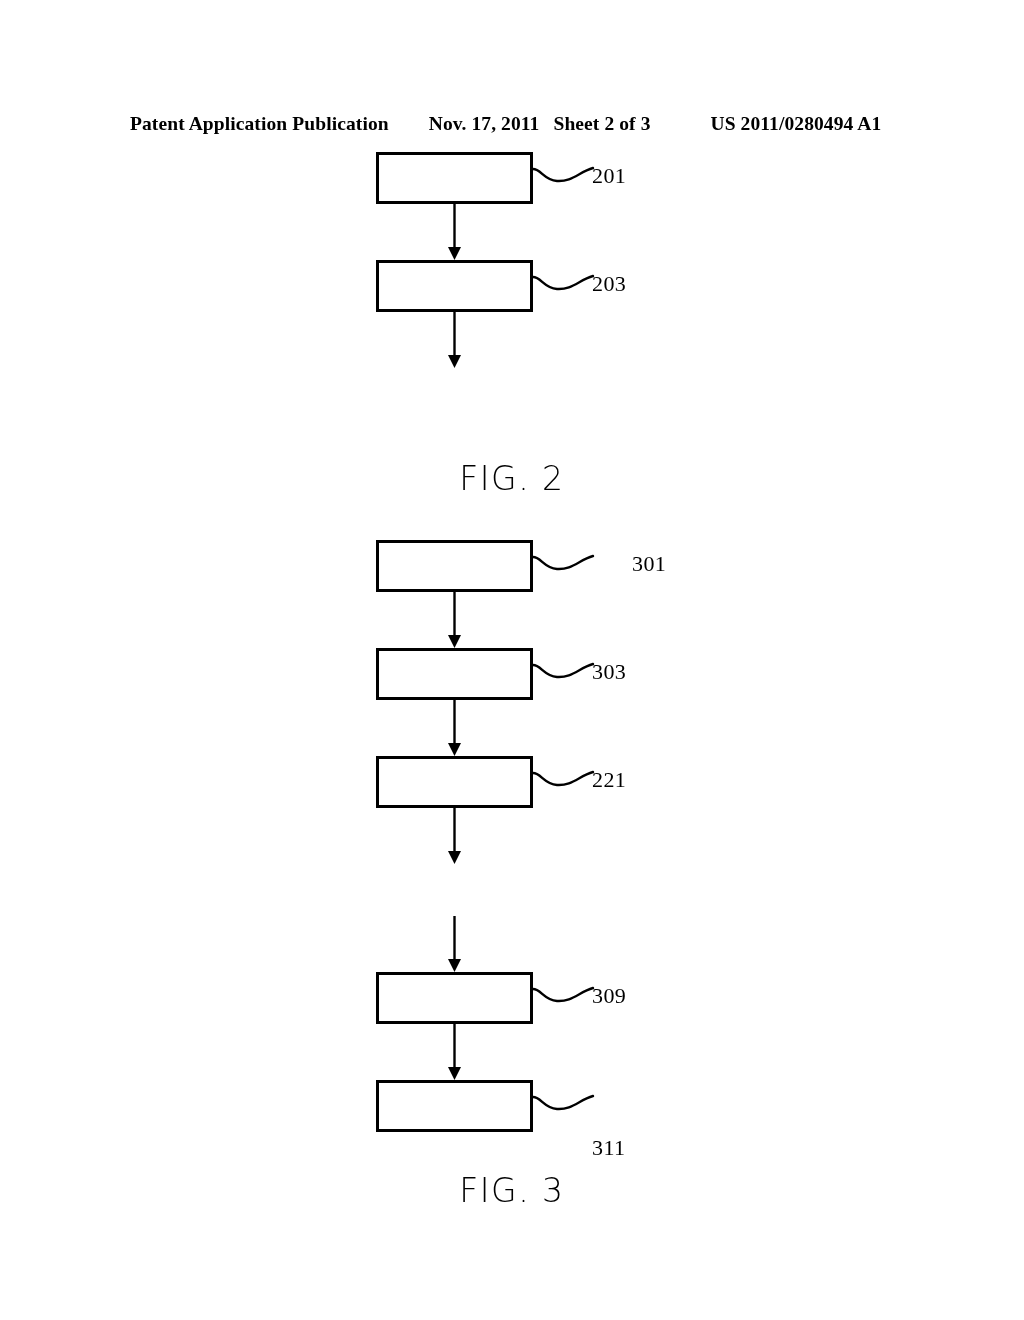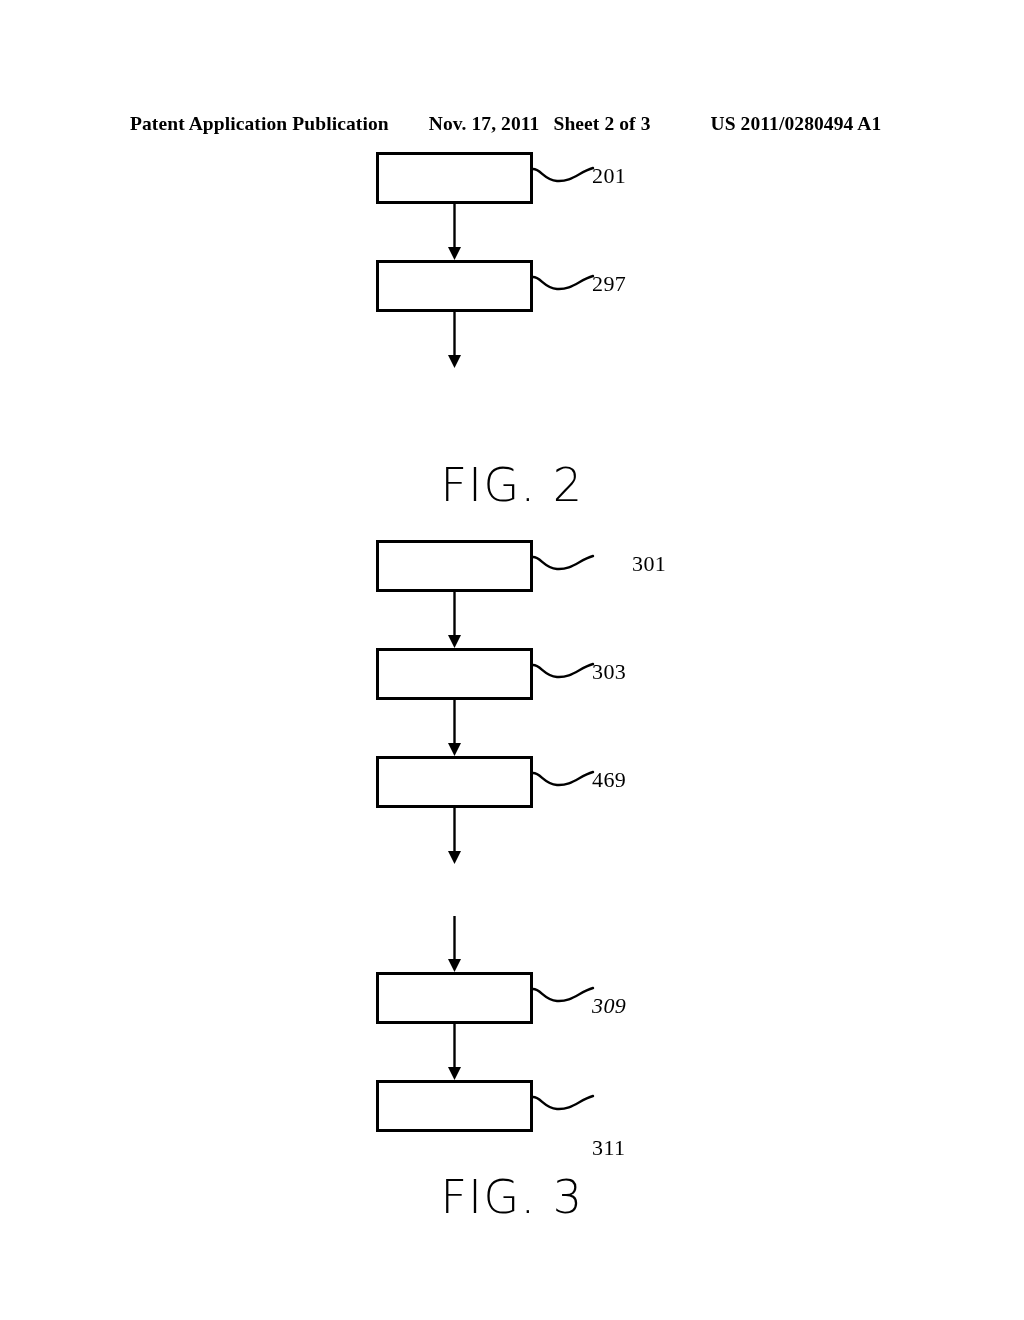--- a/index.html
+++ b/index.html
@@ -96,21 +96,21 @@
     white-space: nowrap;
   }
 
   .fig-caption {
     position: absolute;
     left: 0;
     width: 1024px;
     text-align: center;
     font-family: "DejaVu Sans", sans-serif;
     font-weight: 300;
-    font-size: 46px;
+    font-size: 33px;
     letter-spacing: 1.5px;
     line-height: 1;
     white-space: nowrap;
   }
 </style>
 </head>
 <body>
 
 <div id="page-header">
   <span class="hdr-pub">Patent Application Publication</span>
@@ -136,21 +136,21 @@
           <polygon points="72,43 85,43 78.5,56" fill="#000"></polygon>
         </svg>
       </div>
       <div class="step" style="top: 108px;">
         <div class="step-box"></div>
         <div class="leader" style="top: 9px;">
           <svg width="86" height="34" viewBox="0 0 86 34">
             <path d="M2,8 C10,8 13,19 26,20 C41,21 48,11 62,7" fill="none" stroke="#000" stroke-width="2.4" stroke-linecap="round"></path>
           </svg>
         </div>
-        <div class="ref-num" style="top: 13px;">297</div>
+        <div class="ref-num" style="top: 13px;">203</div>
       </div>
       <div class="connector" style="top: 160px; height: 56px;">
         <svg width="157" height="56" viewBox="0 0 157 56">
           <line x1="78.5" y1="0" x2="78.5" y2="45" stroke="#000" stroke-width="2.4"></line>
           <polygon points="72,43 85,43 78.5,56" fill="#000"></polygon>
         </svg>
       </div>
     </div>
   <div class="fig-caption" style="top: 310px;">FIG. 2</div>
 </div>
@@ -187,42 +187,42 @@
           <polygon points="72,43 85,43 78.5,56" fill="#000"></polygon>
         </svg>
       </div>
       <div class="step" style="top: 216px;">
         <div class="step-box"></div>
         <div class="leader" style="top: 9px;">
           <svg width="86" height="34" viewBox="0 0 86 34">
             <path d="M2,8 C10,8 13,19 26,20 C41,21 48,11 62,7" fill="none" stroke="#000" stroke-width="2.4" stroke-linecap="round"></path>
           </svg>
         </div>
-        <div class="ref-num" style="top: 13px;">469</div>
+        <div class="ref-num" style="top: 13px;">221</div>
       </div>
       <div class="connector" style="top: 268px; height: 56px;">
         <svg width="157" height="56" viewBox="0 0 157 56">
           <line x1="78.5" y1="0" x2="78.5" y2="45" stroke="#000" stroke-width="2.4"></line>
           <polygon points="72,43 85,43 78.5,56" fill="#000"></polygon>
         </svg>
       </div>
       <div class="connector" style="top: 376px; height: 56px;">
         <svg width="157" height="56" viewBox="0 0 157 56">
           <line x1="78.5" y1="0" x2="78.5" y2="45" stroke="#000" stroke-width="2.4"></line>
           <polygon points="72,43 85,43 78.5,56" fill="#000"></polygon>
         </svg>
       </div>
       <div class="step" style="top: 432px;">
         <div class="step-box"></div>
         <div class="leader" style="top: 9px;">
           <svg width="86" height="34" viewBox="0 0 86 34">
             <path d="M2,8 C10,8 13,19 26,20 C41,21 48,11 62,7" fill="none" stroke="#000" stroke-width="2.4" stroke-linecap="round"></path>
           </svg>
         </div>
-        <div class="ref-num" style="top: 23px; font-style: italic;">309</div>
+        <div class="ref-num" style="top: 13px;">309</div>
       </div>
       <div class="connector" style="top: 484px; height: 56px;">
         <svg width="157" height="56" viewBox="0 0 157 56">
           <line x1="78.5" y1="0" x2="78.5" y2="45" stroke="#000" stroke-width="2.4"></line>
           <polygon points="72,43 85,43 78.5,56" fill="#000"></polygon>
         </svg>
       </div>
       <div class="step" style="top: 540px;">
         <div class="step-box"></div>
         <div class="leader" style="top: 9px;">

